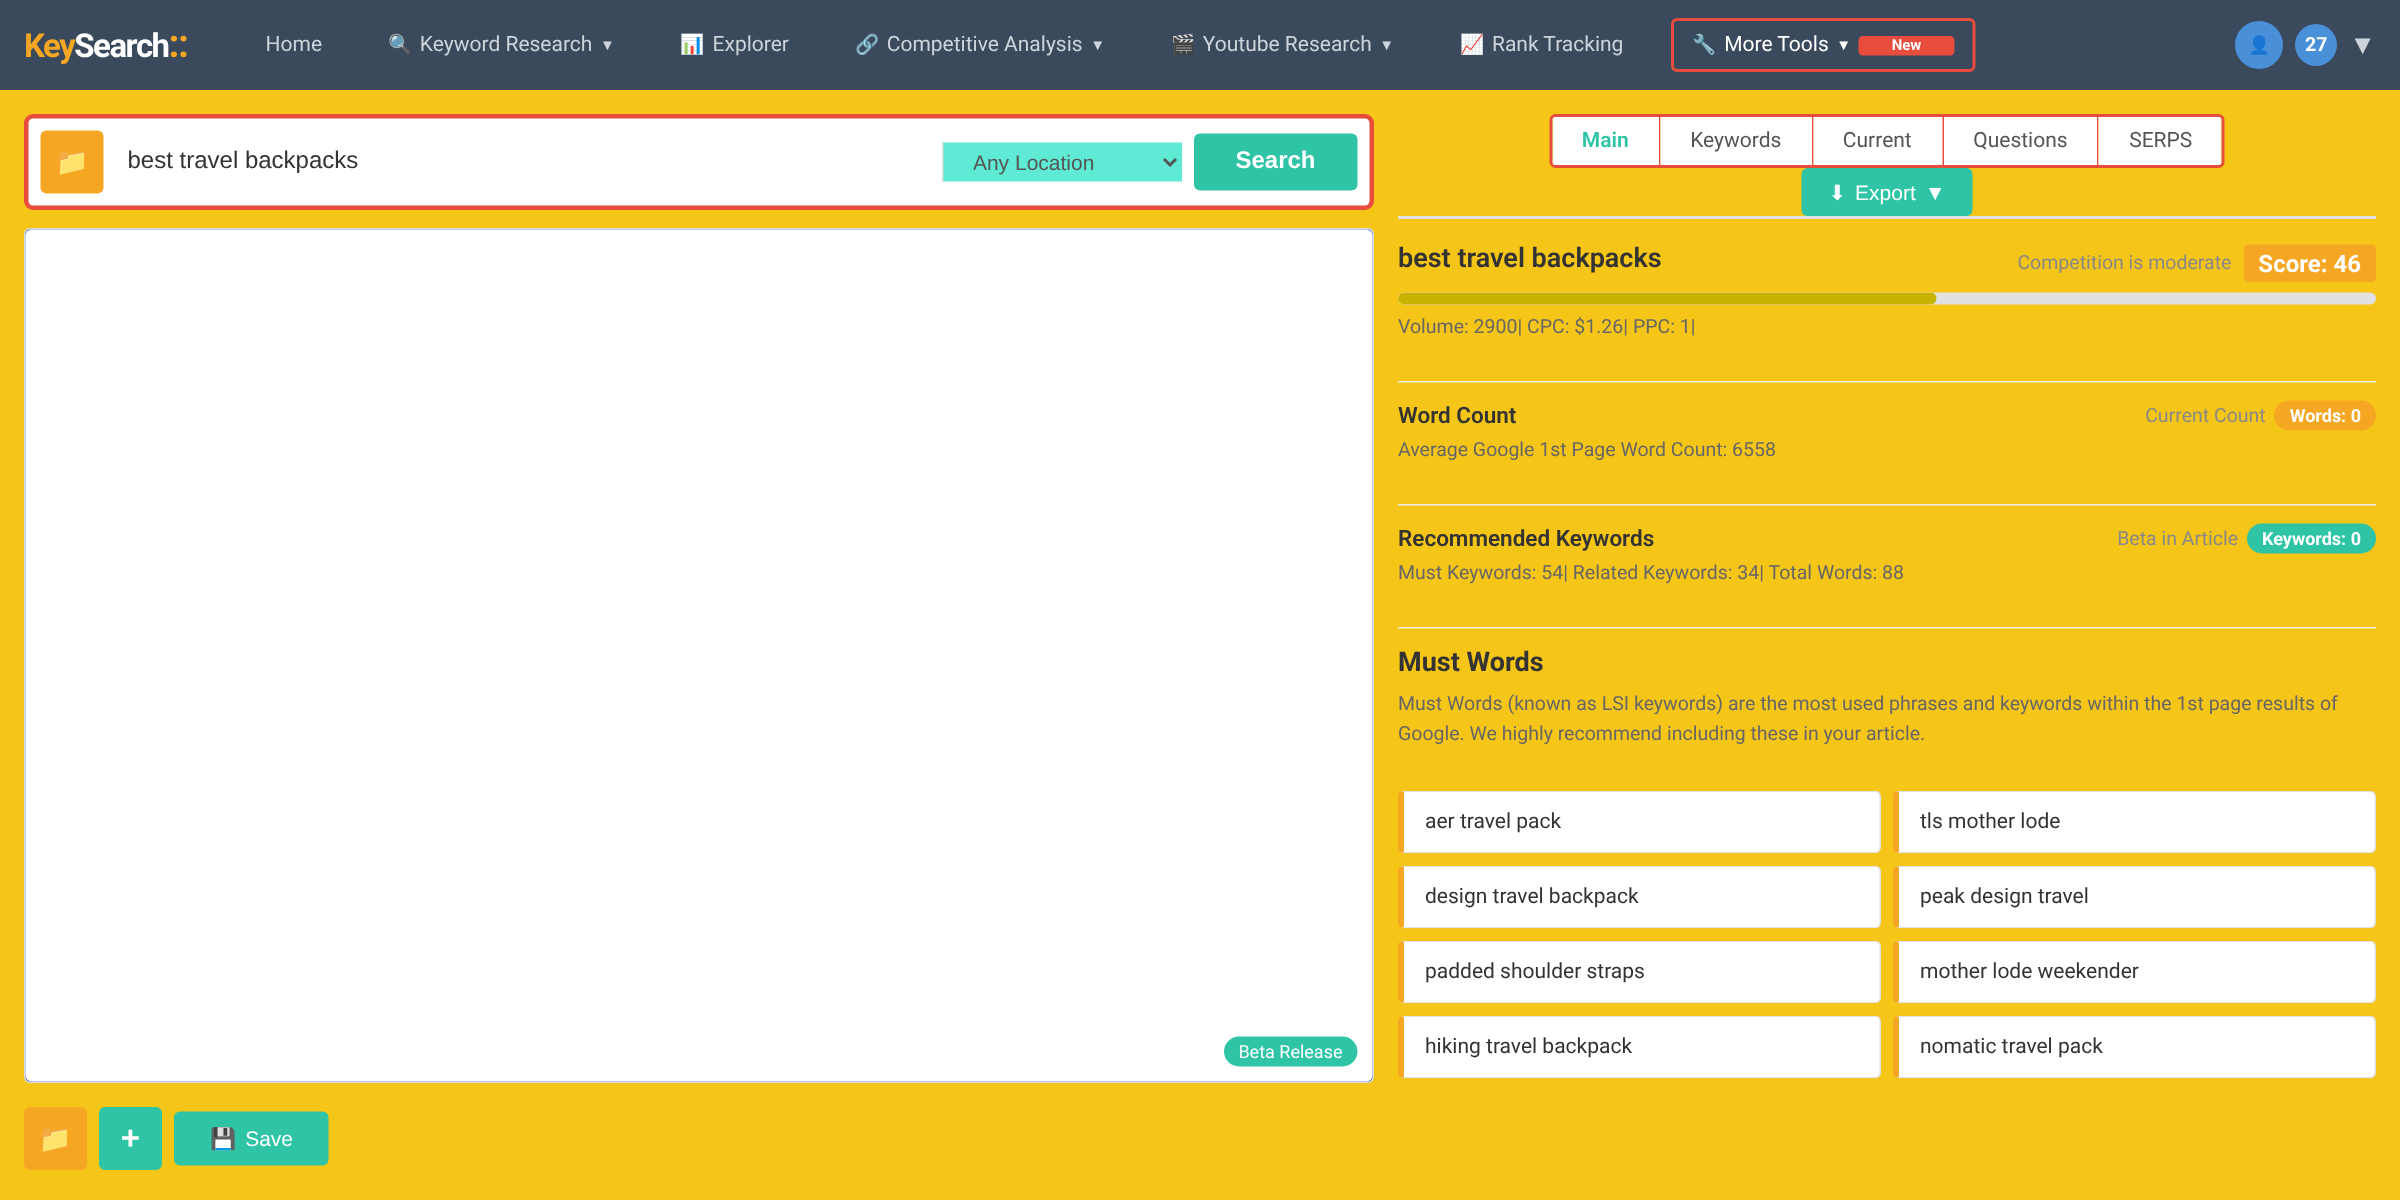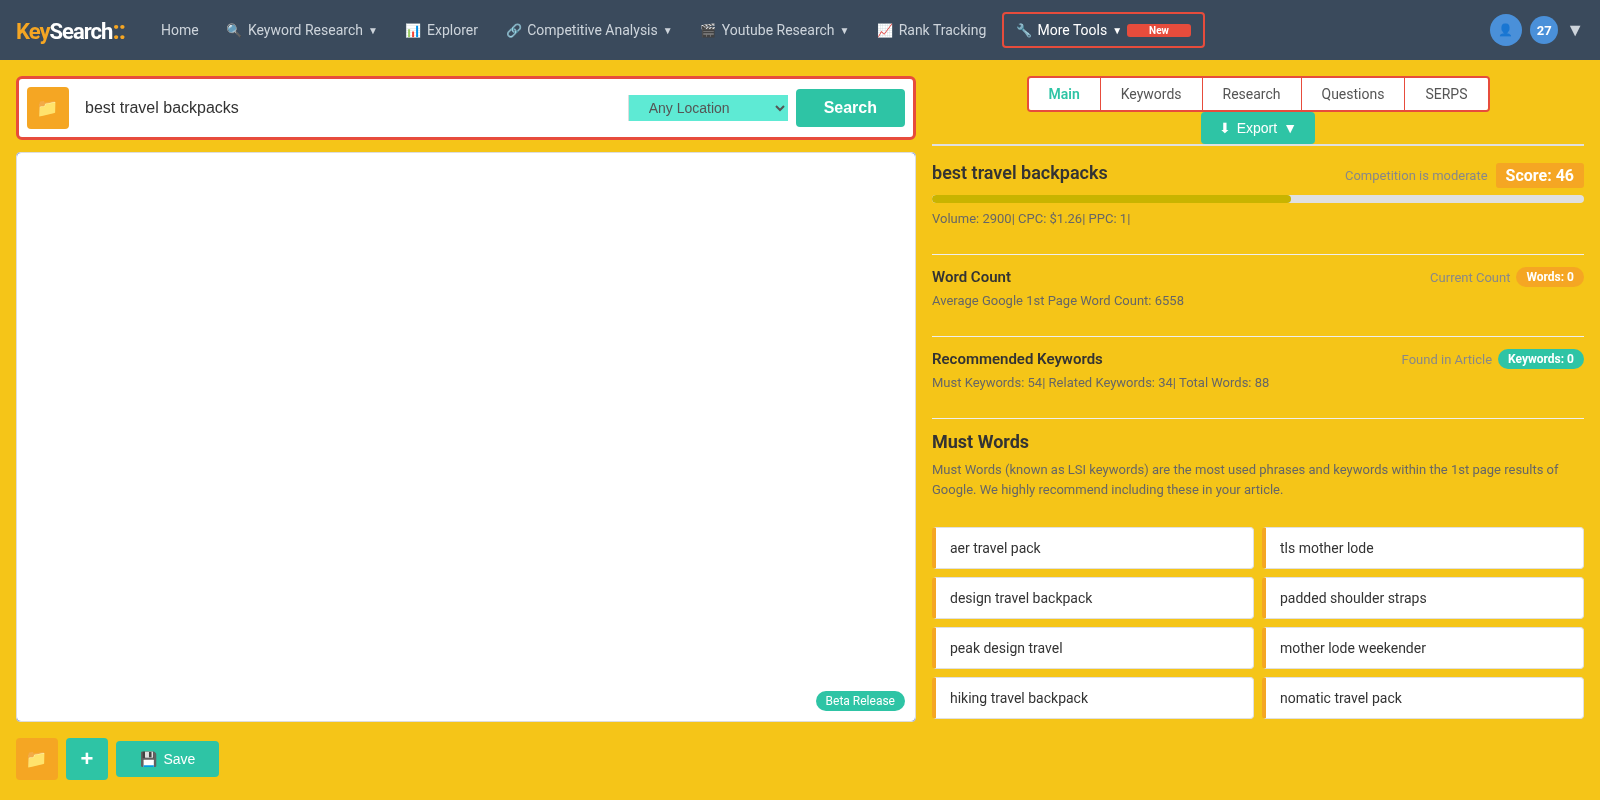--- a/index.html
+++ b/index.html
@@ -11,21 +11,21 @@
       overflow: hidden;
     }
 
     
     .navbar {
       background: #3a4a5c;
       height: 60px;
       display: flex;
       align-items: center;
       padding: 0 16px;
-      gap: 4px;
+      gap: 20px;
     }
     .logo {
       font-size: 22px;
       font-weight: bold;
       color: white;
       margin-right: 20px;
       letter-spacing: -1px;
     }
     .logo span.key { color: #f5a623; }
     .logo span.search { color: white; }
@@ -460,21 +460,21 @@
       </button>
     </div>
   </div>
 
   <div class="right-panel">
 
     <div class="tabs-row">
       <div class="tabs-left">
         <div class="tab active">Main</div>
         <div class="tab">Keywords</div>
-        <div class="tab">Research</div>
+        <div class="tab">Current</div>
         <div class="tab">Questions</div>
         <div class="tab">SERPS</div>
       </div>
       <button class="export-btn">
         <span>⬇</span>
         <span>Export</span>
         <span>▼</span>
       </button>
     </div>
 
@@ -508,42 +508,42 @@
       </div>
       <div class="section-sub">Average Google 1st Page Word Count: 6558</div>
     </div>
 
     <div class="divider"></div>
 
     <div class="recommended-section">
       <div class="section-row">
         <span class="section-title">Recommended Keywords</span>
         <div style="display:flex; align-items:center; gap:6px;">
-          <span class="current-count-label">Found in Article</span>
+          <span class="current-count-label">Beta in Article</span>
           <span class="count-badge teal">Keywords: 0</span>
         </div>
       </div>
       <div class="section-sub">
         <span>Must Keywords: 54</span>|
         <span>Related Keywords: 34</span>|
         <span>Total Words: 88</span>
       </div>
     </div>
 
     <div class="divider"></div>
 
     <div class="must-words-section">
       <div class="must-words-title">Must Words</div>
       <div class="must-words-desc">Must Words (known as LSI keywords) are the most used phrases and keywords within the 1st page results of Google. We highly recommend including these in your article.</div>
       <div class="keyword-grid">
         <div class="keyword-card">aer travel pack</div>
         <div class="keyword-card">tls mother lode</div>
         <div class="keyword-card">design travel backpack</div>
+        <div class="keyword-card">peak design travel</div>
         <div class="keyword-card">padded shoulder straps</div>
-        <div class="keyword-card">peak design travel</div>
         <div class="keyword-card">mother lode weekender</div>
         <div class="keyword-card">hiking travel backpack</div>
         <div class="keyword-card">nomatic travel pack</div>
       </div>
     </div>
 
   </div>
 </div>
 
 </body></html>

